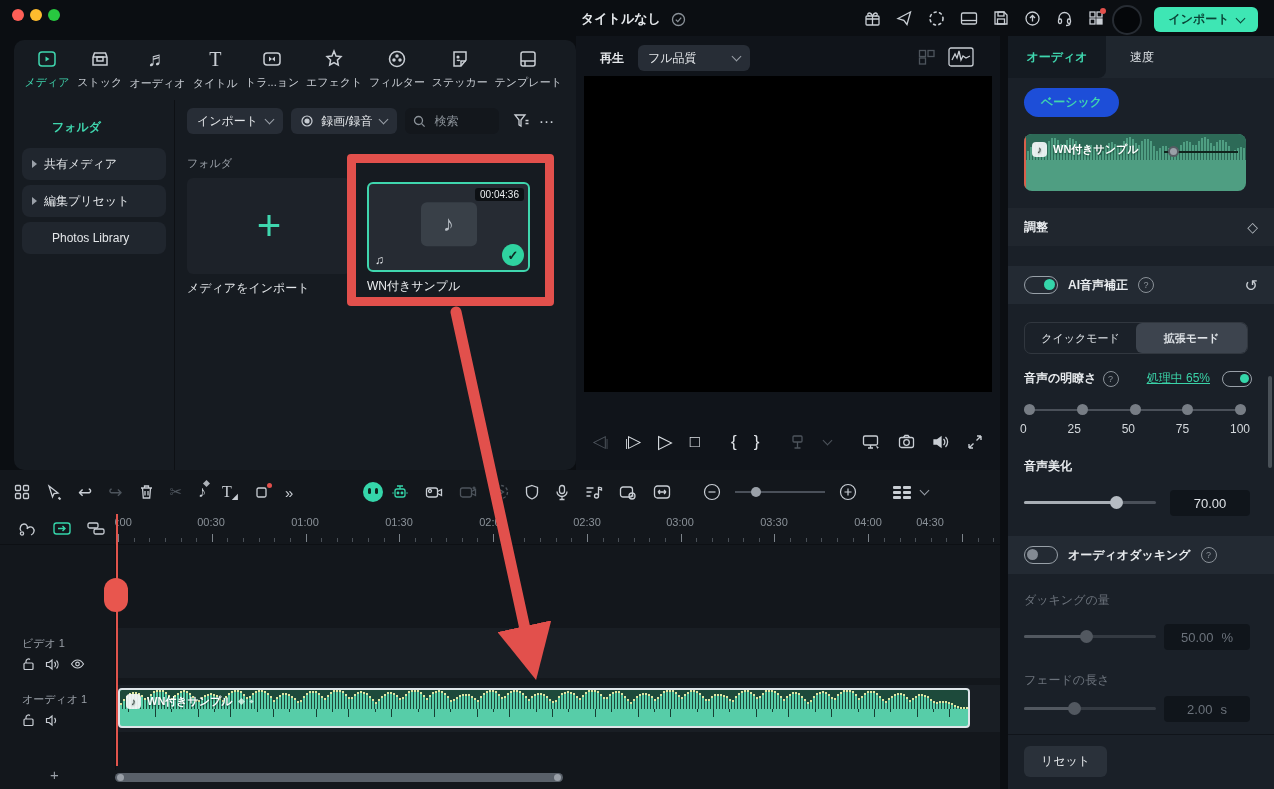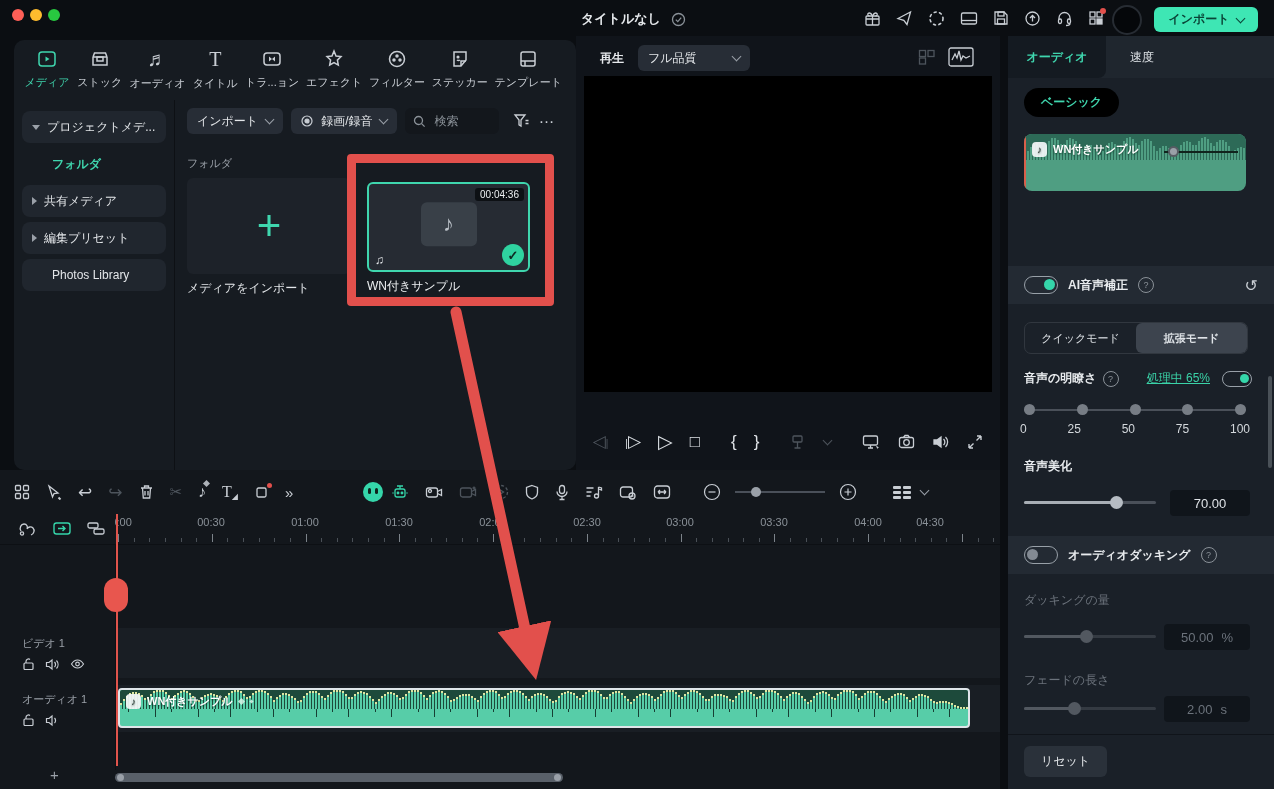--- a/index.html
+++ b/index.html
@@ -56,21 +56,21 @@
   .preview{position:absolute;left:576px;top:36px;width:424px;height:434px;background:#10141a}
   .video{position:absolute;left:8px;top:40px;width:408px;height:316px;background:#000}
   .timebox{background:#0c1014;border-radius:4px;padding:3px 10px;font-size:15px;font-weight:bold;color:#f2f4f6}
   .pcontrols{position:absolute;left:0;top:396px;width:424px;display:flex;align-items:center;justify-content:center;gap:17px;color:#dde1e5}
   .pbtn{font-size:17px;line-height:1}
   
   .inspector{position:absolute;left:1008px;top:36px;width:266px;height:753px;background:#1a2028;overflow:hidden}
   .insp-tabs{height:42px;background:#1f262e;position:relative}
   .insp-tab-active{position:absolute;left:0;top:0;width:98px;height:42px;background:#141a21;color:#3fd6ae;
                    font-weight:bold;display:flex;align-items:center;justify-content:center;border-radius:0 0 8px 0}
-  .pill{position:absolute;left:16px;top:52px;padding:6px 17px;background:#000000;border-radius:15px;
+  .pill{position:absolute;left:16px;top:52px;padding:6px 17px;background:#1d4ed8;border-radius:15px;
         color:#3fd6ae;font-weight:bold;font-size:12px}
   .aud-thumb{position:absolute;left:16px;top:98px;width:222px;height:57px;border-radius:8px;overflow:hidden;background:#4f9e82}
   .aud-wave{position:absolute;left:0;top:0;width:222px;height:26px;background:#2d6a57;display:flex;align-items:flex-end;gap:1px}
   .aud-wave i{width:2px;background:#4f9e82}
   .row-lit{position:absolute;left:0;width:266px;background:#232a33;display:flex;align-items:center}
   .tgl{width:34px;height:18px;border:1.5px solid #98a0a8;border-radius:10px;position:relative;box-sizing:border-box;flex:none}
   .tgl i{position:absolute;top:2px;width:11px;height:11px;border-radius:50%}
   .tgl.on i{right:2px;background:#35d6aa}
   .tgl.off i{left:2px;background:#838a93}
   .tgl.sm{width:30px;height:16px}.tgl.sm i{width:9px;height:9px;top:2px}
@@ -287,24 +287,20 @@
           <svg width="22" height="22" viewBox="0 0 22 22" fill="none" stroke="currentColor" stroke-width="1.5">
             <rect x="4" y="4" width="14" height="14" rx="2"></rect>
             <path d="M4 13h14M8 13v5"></path>
           </svg>
         </span>
       <span>テンプレート</span>
     </div>
   </div>
   <div class="panel-body">
     <div class="sidebar">
-      <div class="side-item">
-        <span class="caret down"></span>
-        <span>プロジェクトメデ...</span>
-      </div>
       <div class="side-item plain" style="color:#3fd6ae;font-weight:bold">
         <span>フォルダ</span>
       </div>
       <div class="side-item">
         <span class="caret"></span>
         <span>共有メディア</span>
       </div>
       <div class="side-item">
         <span class="caret"></span>
         <span>編集プリセット</span>
@@ -514,20 +510,24 @@
       </div>
     <span style="position:absolute;left:0;top:0;width:2px;height:57px;background:#d95f4a"></span>
     <div class="cliplabel" style="top:8px;left:8px">
       <span class="notechip">♪</span>
       <span>WN付きサンプル</span>
     </div>
     <span style="position:absolute;left:140px;top:17px;width:74px;height:2px;background:#10241d"></span>
     <span style="position:absolute;left:144px;top:12px;width:11px;height:11px;border-radius:50%;background:#9aa0a8;border:2px solid #565c63;box-sizing:border-box"></span>
   </div>
 
+  <div class="row-lit" style="top:172px;height:38px;background:#20262e;padding:0 16px;box-sizing:border-box;justify-content:space-between">
+    <span class="lbl">調整</span>
+    <span style="color:#b8bec4;font-size:14px">◇</span>
+  </div>
 
   <div class="row-lit" style="top:230px;height:38px;padding:0 16px;box-sizing:border-box;gap:10px">
     <span class="tgl on">
         <i></i>
       </span>
     <span class="lbl">AI音声補正</span>
     <span class="help"></span>
     <span style="margin-left:auto;font-size:16px;color:#c9ced4">↺</span>
   </div>
 

